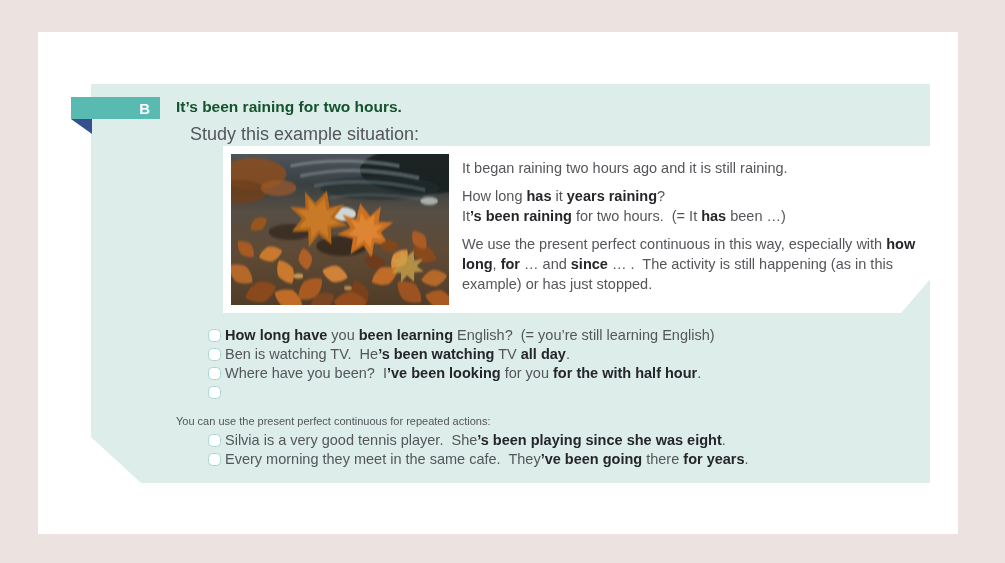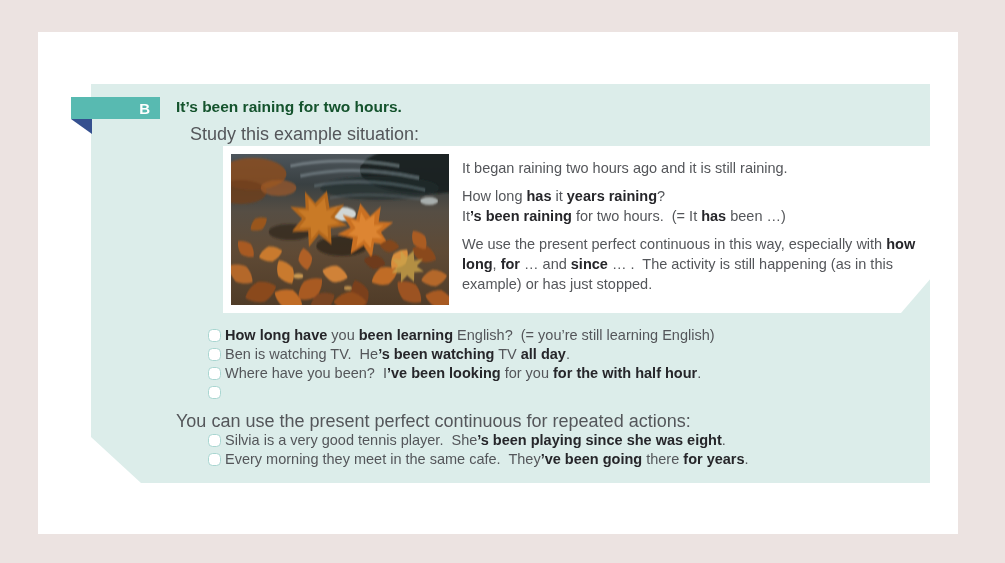--- a/index.html
+++ b/index.html
@@ -28,21 +28,21 @@
   .box-text{padding-top:4px;}
   .box-text p{font-size:14.5px;line-height:20px;color:var(--text);max-width:458px;margin:0 0 8px 0;white-space:pre-wrap;}
   b{color:var(--text_bold);font-weight:700;}
   .ex-list{position:absolute;}
   .list-1{left:170px;top:294px;}
   .list-2{left:170px;top:399px;}
   .ex-row{display:flex;gap:4px;line-height:19px;font-size:14.5px;color:var(--text);}
   .checkbox{width:13px;height:13px;border:1.5px solid var(--bullet_border);border-radius:4.5px;
             background:#fff;flex:none;margin-top:3px;}
   .ex-row .runs{white-space:pre-wrap;}
-  .repeated-label{position:absolute;left:138px;top:380px;font-size:18px;color:var(--text);line-height:19px;}
+  .repeated-label{position:absolute;left:138px;top:380px;font-size:11px;color:var(--text);line-height:19px;}
 </style>
 </head>
 <body>
 
 <div class="screen">
   <div class="card">
 
     <div class="panel"></div>
 
     <div class="banner">

